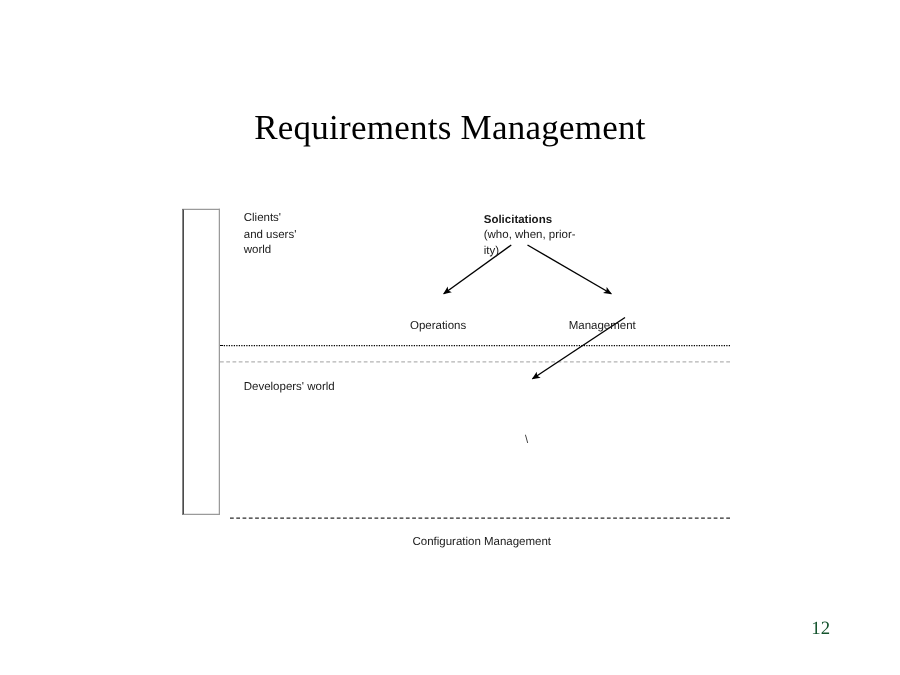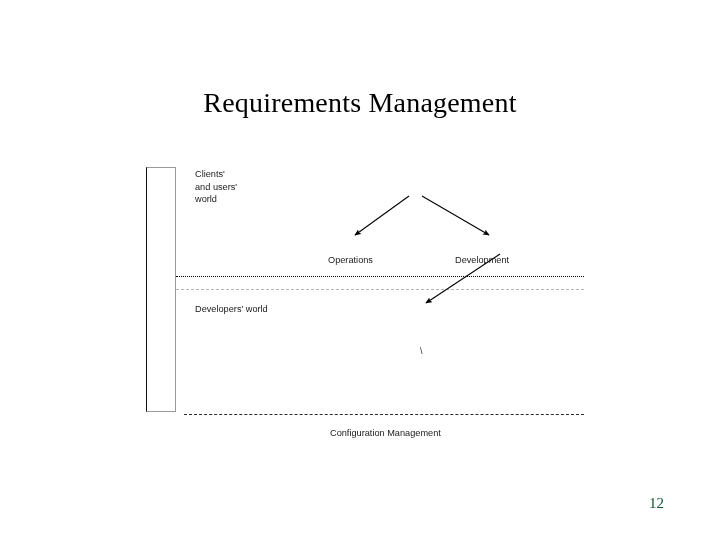--- a/index.html
+++ b/index.html
@@ -151,27 +151,32 @@
       </defs>
       <line x1="409" y1="196" x2="355" y2="235" stroke="#000000" stroke-width="1.1" marker-end="url(#arrowhead)"></line>
       <line x1="422" y1="196" x2="489" y2="235" stroke="#000000" stroke-width="1.1" marker-end="url(#arrowhead)"></line>
       <line x1="500" y1="254" x2="426" y2="303" stroke="#000000" stroke-width="1.1" marker-end="url(#arrowhead)"></line>
     </svg>
 
     <div class="dgm-text" id="clients-world-label">Clients'
 and users'
 world</div>
 
+    <div class="dgm-text" id="solicitations-node">
+      <b>Solicitations</b>
+      <span>(who, when, prior-
+ity)</span>
+    </div>
 
     <div class="dgm-text" id="operations-node">
       <span>Operations</span>
     </div>
 
     <div class="dgm-text" id="development-node">
-      <span>Development</span>
+      <span>Management</span>
     </div>
 
     <div class="dgm-text" id="developers-world-label">Developers' world</div>
 
 
     <div class="dgm-text" id="stray-mark">\</div>
 
 
     <div class="dgm-text" id="configuration-management-label">Configuration Management</div>
 

